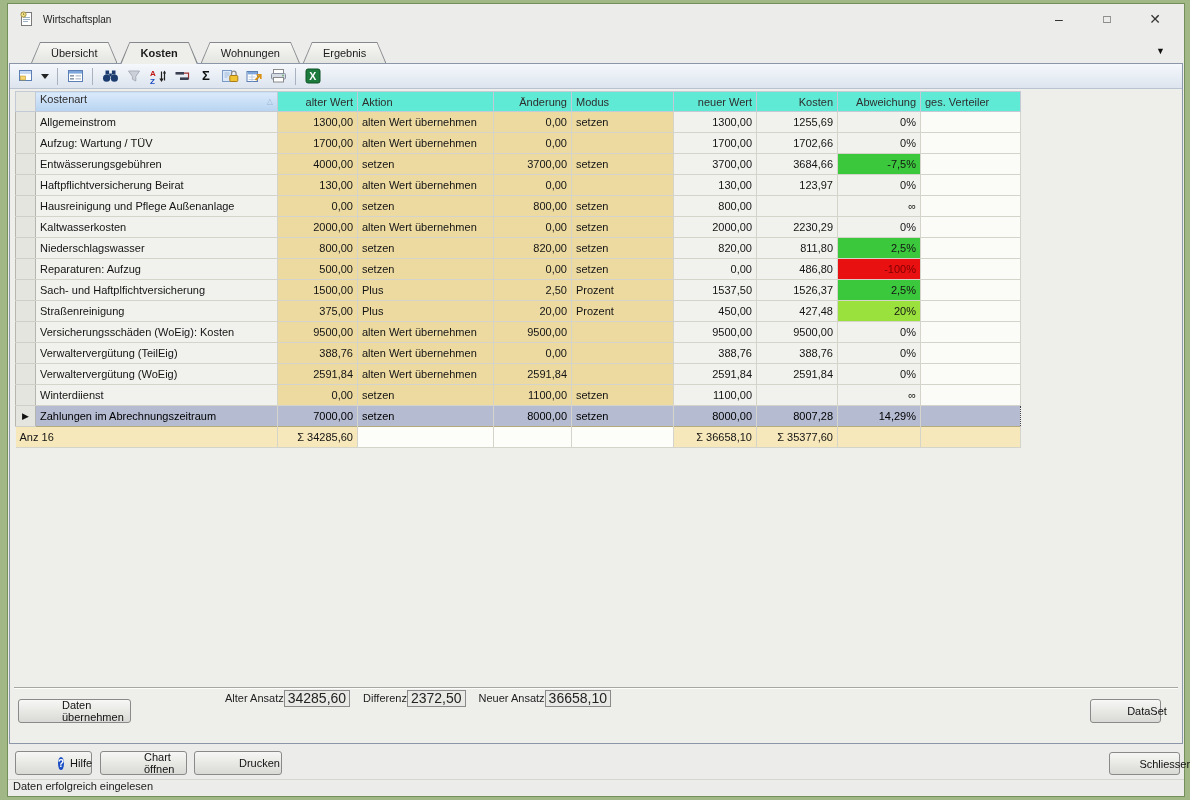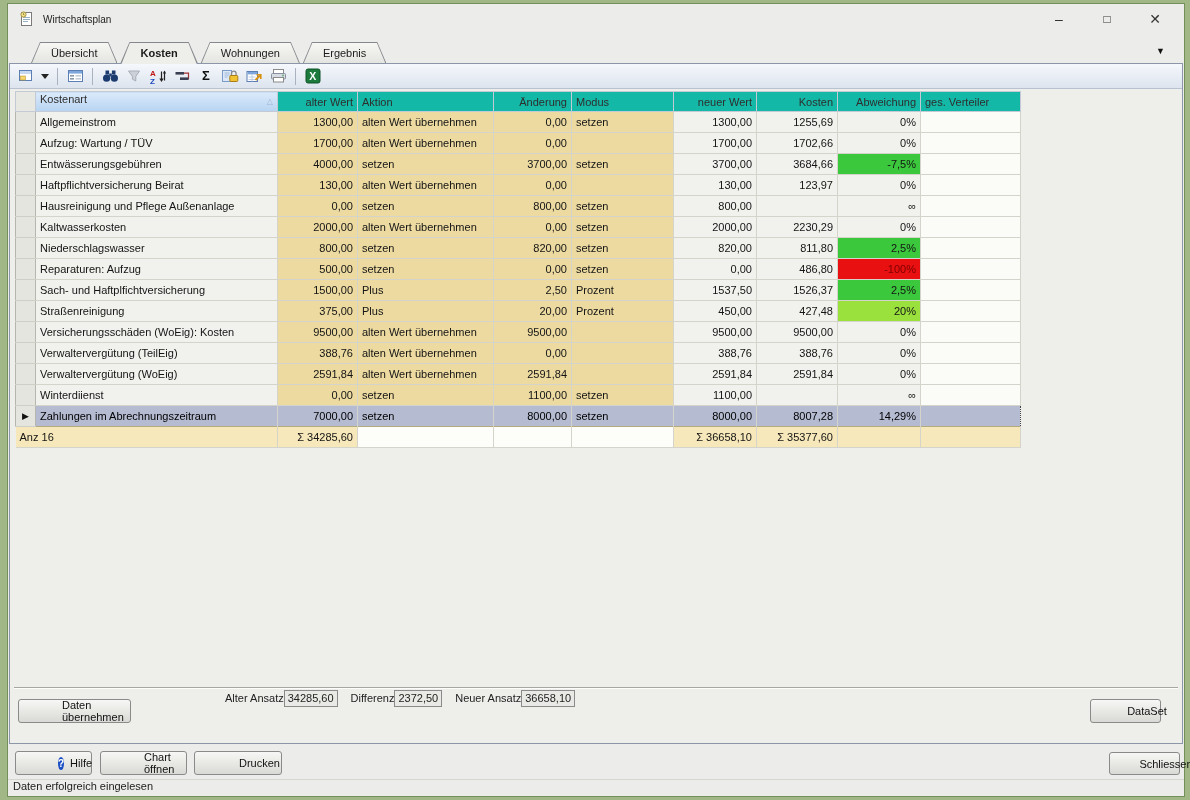--- a/index.html
+++ b/index.html
@@ -36,21 +36,21 @@
   
   .toolbar { position:absolute; left:0; top:0; right:0; height:25px;
     background:linear-gradient(#f5f8fc,#dde4ee); border-bottom:1px solid #b9c2d0;
     display:flex; align-items:center; padding-left:5px; gap:2px; }
   .tbtn { height:21px; min-width:22px; display:flex; align-items:center; justify-content:center; padding:0 1px; cursor:default; }
   .tsep { width:1px; height:17px; background:#aab2c0; margin:0 4px; }
   .sum-glyph { font-size:13px; font-weight:bold; color:#111; line-height:14px; }
   
   table.grid { position:absolute; left:5px; top:27px; border-collapse:collapse; table-layout:fixed; font-size:11px; color:#141414; }
   .grid th { font-weight:normal; text-align:left; height:20px; padding:0 4px;
-    background:#14b8a6; border:1px solid #c3cad6; border-left:none; color:#2e2e2e; white-space:nowrap; overflow:hidden; }
+    background:#5eead4; border:1px solid #c3cad6; border-left:none; color:#2e2e2e; white-space:nowrap; overflow:hidden; }
   .grid th:first-child { border-left:1px solid #c3cad6; background:#e8e8e3; }
   .grid th.h-kostenart { background:linear-gradient(#dbeafb,#b7d4f1); }
   .grid th.h-num { text-align:right; }
   .tri { float:right; color:#9cb6d4; font-size:8px; line-height:18px; }
   .grid td { height:21px; padding:0 4px; white-space:nowrap; overflow:hidden;
     border-right:1px solid #d4d4cb; border-bottom:1px solid #d4d4cb; }
   .c-ind { background:#e5e5e0; border-right:1px solid #b6b6ae !important; border-bottom:1px solid #cfcfc8 !important; text-align:center; font-size:9px; padding:0 !important; color:#111; }
   td.c-ind:first-child { border-left:1px solid #b6b6ae; }
   .c-name { background:#f1f1ed; }
   .c-tan  { background:var(--tan); border-right-color:#dcc88e; border-bottom-color:#dcc88e; }
@@ -71,21 +71,21 @@
     border-top:1px solid #a7a7a1; border-bottom:1px solid #fdfdfb; }
   .btn { background:linear-gradient(#f7f7f5,#dedeat 160%,#dadad6); background:linear-gradient(#f7f7f5,#d9d9d5);
     border:1px solid #8a8a8a; border-radius:3px; font-size:11px; color:#111;
     display:flex; align-items:center; justify-content:center; cursor:default;padding-left:43px; }
   .btn-daten { position:absolute; left:8px; top:635px; width:113px; height:24px; }
   .btn-dataset { position:absolute; right:21px; top:635px; width:71px; height:24px;margin-left:28px; }
   .ansatz-row { position:absolute; left:215px; top:626px; display:flex; gap:13px; }
   .ansatz { display:flex; flex-direction:row; align-items:center; }
   .ansatz .alabel { font-size:11px; color:#222; margin-bottom:2px; white-space:nowrap; }
   .ansatz .afield { border:1px solid #8a8a8a; background:#e9e9e5; height:17px; line-height:15px;
-    font-size:11px; color:#222; text-align:right; padding:0 3px; width:100%; }
+    font-size:14px; color:#222; text-align:right; padding:0 3px; width:100%; }
   .aw1 { width:58px; } .aw2 { width:64px; } .aw3 { width:68px; }
   
   .fbtn { position:absolute; top:747px; height:24px; }
   .btn-hilfe { left:7px; width:77px; gap:6px; }
   .btn-chart { left:92px; width:87px; }
   .btn-drucken { left:186px; width:88px; }
   .btn-schliessen { left:1101px; top:748px; width:71px; height:23px; position:absolute; }
   .help-badge { width:13px; height:13px; border-radius:50%; background:#1c4fc4; color:#fff;
     font-size:10px; font-weight:bold; line-height:13px; text-align:center; }
   .help-badge::before { content:"?"; }

